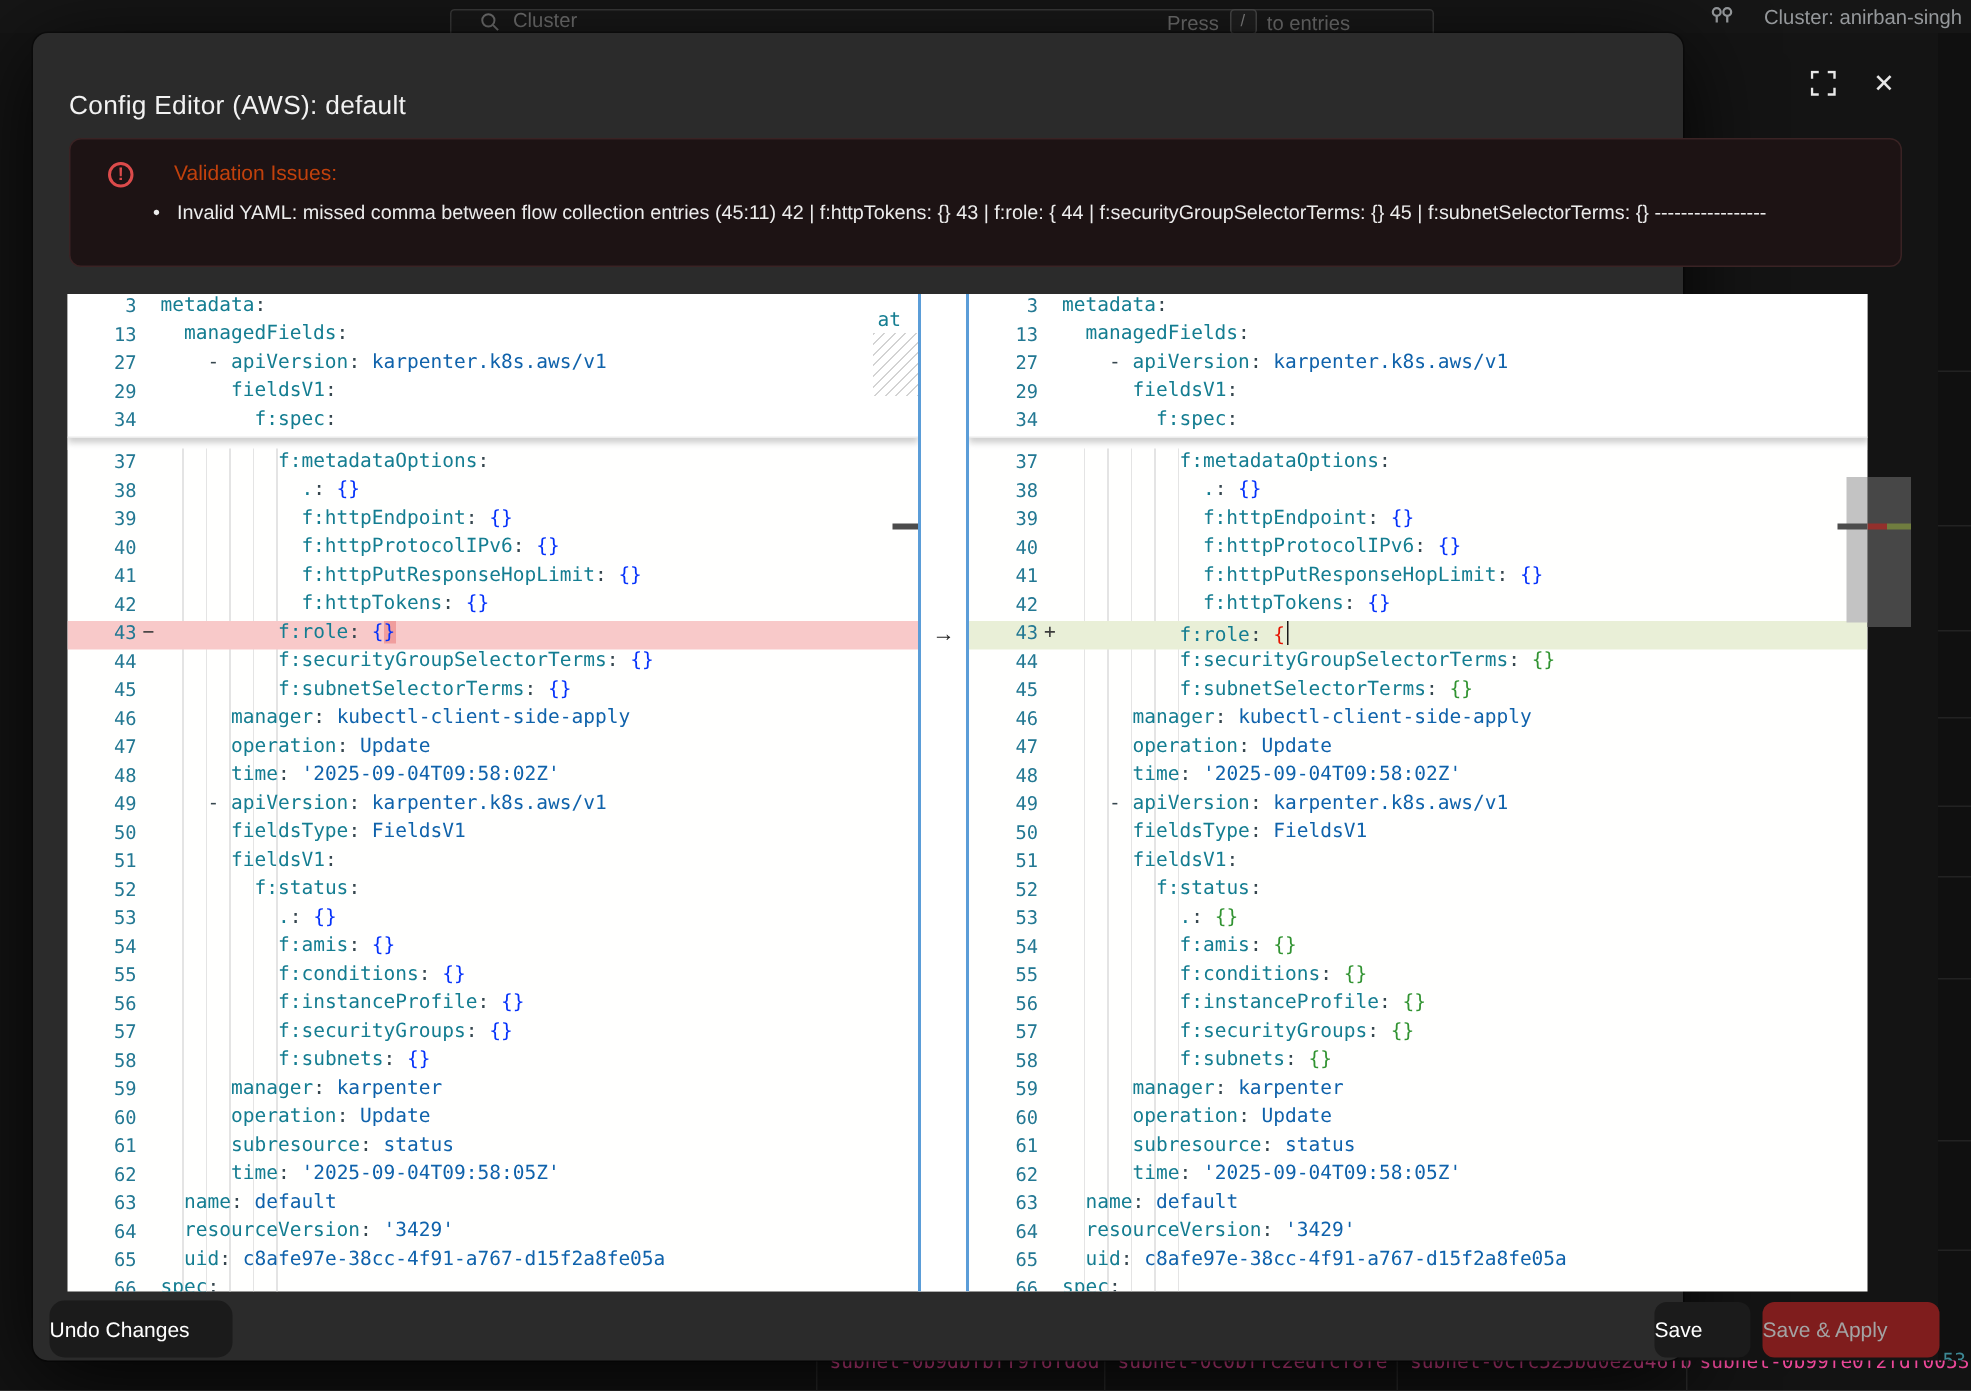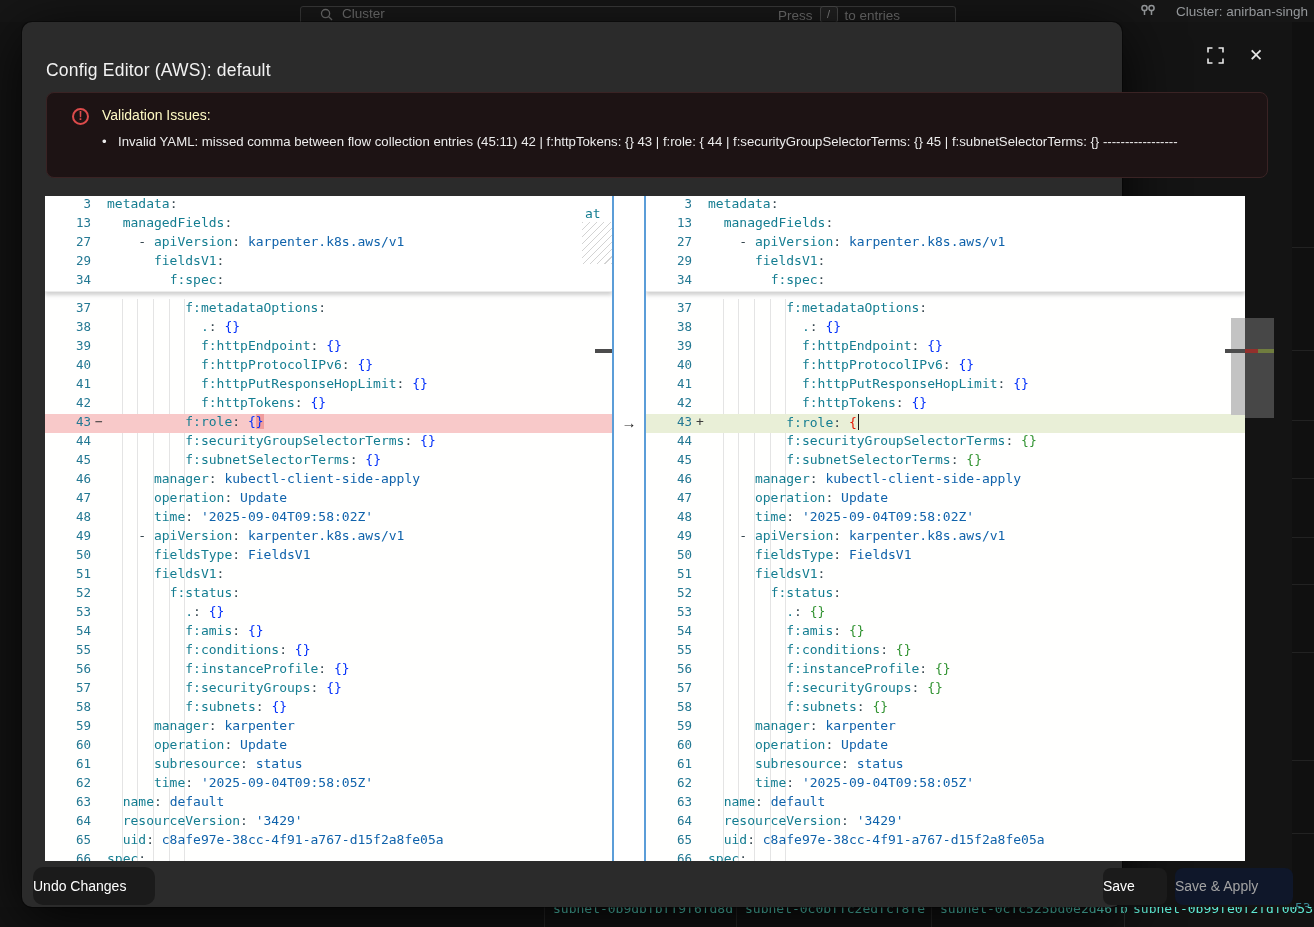--- a/index.html
+++ b/index.html
@@ -15,42 +15,42 @@
   
   .topbar{position:absolute;left:0;top:0;width:1314px;height:22px;background:#161616;overflow:hidden}
   .search-box{position:absolute;left:300px;top:6px;width:656px;height:34px;border:1px solid #3b3b3b;border-radius:3px;background:#191919}
   .search-icon{position:absolute;left:320px;top:8px;width:13px;height:13px}
   .search-ph{position:absolute;left:342px;top:6px;font-size:13.5px;color:#747474}
   .search-hint{position:absolute;left:778px;top:6px;display:flex;align-items:flex-end;gap:7px;font-size:13.5px;color:#747474}
   .key-badge{display:inline-block;min-width:18px;height:17px;line-height:15px;text-align:center;border:1px solid #4c4c4c;border-radius:3px;font-size:11px;color:#8a8a8a;background:#222}
   .cluster{position:absolute;left:1140px;top:3px;display:flex;align-items:flex-end;gap:20px;color:#95989b;font-size:13.5px;white-space:nowrap}
   .strip-bottom{position:absolute;left:0;top:907px;width:1314px;height:20px;background:#131313;overflow:hidden}
   .bcell{position:absolute;top:0;height:20px;border-left:1px solid #292929}
-  .bcell span{position:absolute;top:-6px;left:8px;font:13px var(--mono);color:#5eead4;white-space:nowrap}
+  .bcell span{position:absolute;top:-6px;left:8px;font:13px var(--mono);color:#ec4899;white-space:nowrap}
   .strip-right{position:absolute;left:1292px;top:22px;width:22px;height:885px;background:#101010}
   .strip-right .hline{position:absolute;left:0;width:22px;height:1px;background:#222}
   .frag53{position:absolute;left:3px;top:878px;font:13px var(--mono);color:#3d8894}
   
   .modal{position:absolute;left:22px;top:22px;width:1100px;height:885px;background:#2b2b2b;border-radius:10px;
          box-shadow:0 12px 60px rgba(0,0,0,.85),0 0 0 1px rgba(0,0,0,.35)}
   .m-title{position:absolute;left:24px;top:38px;font-size:17.5px;font-weight:500;color:#f2f2f2;letter-spacing:.2px}
   .hbtn{position:absolute;top:20px;width:26px;height:26px;display:flex;align-items:center;justify-content:center;cursor:pointer;color:#e8e8e8}
   .hbtn.expand{left:1180px}.hbtn.close{left:1221px;font-size:17px}
   
   .banner{position:absolute;left:24px;top:70px;width:1222px;height:86px;background:#1d1314;border:1px solid #3a2324;border-radius:8px}
   .b-icon{position:absolute;left:25px;top:15px;width:17px;height:17px;border:2px solid #dc4b4b;border-radius:50%;
           color:#dc4b4b;font-size:12px;font-weight:700;text-align:center;line-height:13px}
-  .b-title{position:absolute;left:55px;top:14px;font-size:14px;color:#fef9c3}
+  .b-title{position:absolute;left:69px;top:14px;font-size:14px;color:#c2410c}
   .b-item{position:absolute;left:55px;top:38px;width:1140px;color:#ececec;font-size:13.2px;line-height:21px;display:flex}
   .b-dot{width:16px;flex:none}
   
   .btn{position:absolute;font-size:14px;text-align:left;border-radius:10px;cursor:pointer;font-family:var(--ui)}
   .btn-undo{left:11px;top:845px;width:122px;height:38px;line-height:38px;background:#1b1b1b;color:#fff}
   .btn-close{left:1081px;top:846px;width:64px;height:37px;line-height:37px;background:#1b1b1b;color:#fff;border-radius:8px}
-  .btn-save{left:1153px;top:846px;width:118px;height:37px;line-height:37px;background:#0f172a;color:#a3a3a3;border-radius:8px;cursor:default}
+  .btn-save{left:1153px;top:846px;width:118px;height:37px;line-height:37px;background:#7f1d1d;color:#a3a3a3;border-radius:8px;cursor:default}
   
   .editor{position:absolute;left:23px;top:174px;width:1200px;height:665px;background:#fffffe;overflow:hidden}
   .pane{position:absolute;top:0;bottom:0;overflow:hidden}
   .pane-left{left:0;width:567px}
   .pane-right{left:601px;width:599px}
   .sash{position:absolute;left:567px;top:0;bottom:0;width:34px;background:#fff;border-left:2px solid #5b9dd8;border-right:2px solid #5b9dd8;cursor:col-resize}
   .revert-arrow{position:absolute;left:0;right:0;top:217px;height:19px;text-align:center;line-height:19px;font-size:15px;color:#222;cursor:pointer}
   .sticky{position:relative;z-index:2;background:#fff;box-shadow:0 3px 4px rgba(110,110,110,.32);border-bottom:1px solid #ececec}
   .spacer{height:8px;background:#fff}
   .guides{position:absolute;left:62px;top:103px;bottom:0;width:80px;z-index:0;font:13px/19px var(--mono);

